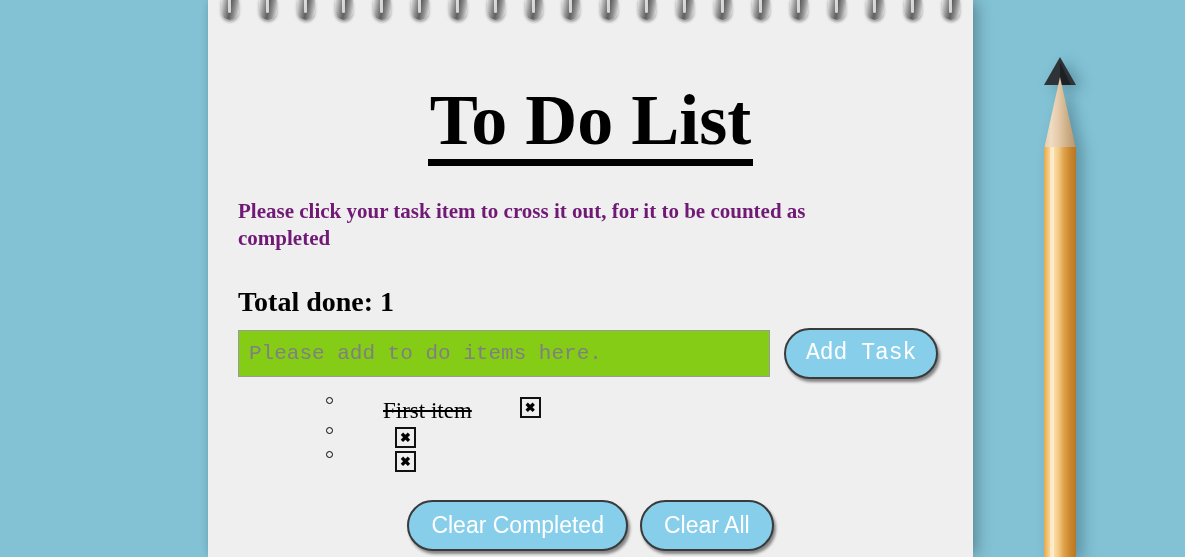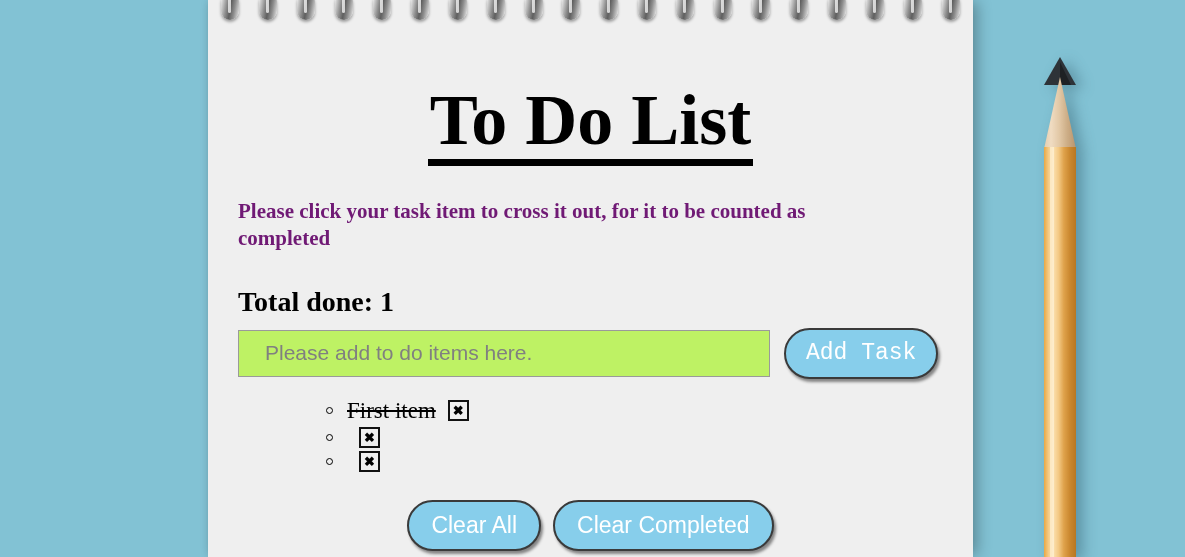--- a/index.html
+++ b/index.html
@@ -116,24 +116,24 @@
   #input-row {
     margin-top: 10px;
     display: flex;
     align-items: center;
     gap: 14px;
   }
   #task-input {
     width: 532px;
     height: 47px;
     box-sizing: border-box;
-    padding: 4px 26px;
+    padding: 4px 10px;
     border: 1px solid #9a9a9a;
-    background: #bef264;
-    font-family: Liberation Sans, sans-serif;
+    background: #84cc16;
+    font-family: Liberation Mono, monospace;
     font-size: 21px;
     color: #222;
     outline: none;
   }
   #task-input::placeholder {
     color: #808080;
     opacity: 1;
   }
 
   .pill-btn {
@@ -156,22 +156,22 @@
     margin: 18px 0 0 0;
     padding-left: 88px;
     list-style: none;
   }
   #task-list li {
     font-family: "Liberation Serif", serif;
     font-size: 23px;
     line-height: 1.18;
     color: #000;
     display: flex;
-    align-items: center;
     margin-bottom: 3px;
+    gap: 36px;
   }
   .bullet {
     width: 7px;
     height: 7px;
     border: 1.5px solid #000;
     border-radius: 50%;
     box-sizing: border-box;
     margin-right: 14px;
     flex: 0 0 auto;
   }
@@ -289,22 +289,22 @@
           <span class="bullet"></span>
           <button class="del-btn">✖</button>
         </li>
         <li>
           <span class="bullet"></span>
           <button class="del-btn">✖</button>
         </li>
       </ul>
 
     <div id="footer-btns">
+      <button class="pill-btn">Clear Completed</button>
       <button class="pill-btn">Clear All</button>
-      <button class="pill-btn">Clear Completed</button>
     </div>
 
   </div>
 </div>
 
 <div id="spiral">
     <div class="ring">
       <div class="coil"></div>
     </div>
     <div class="ring">

